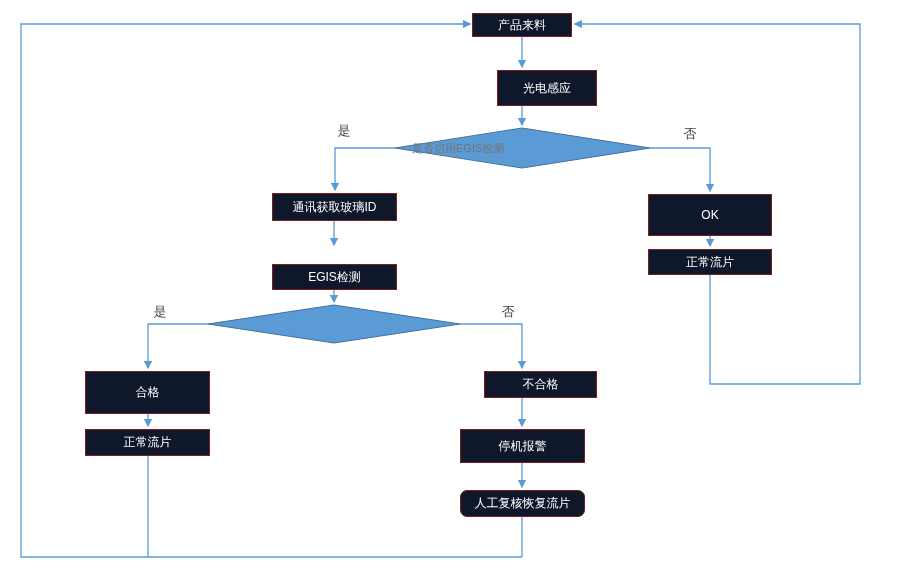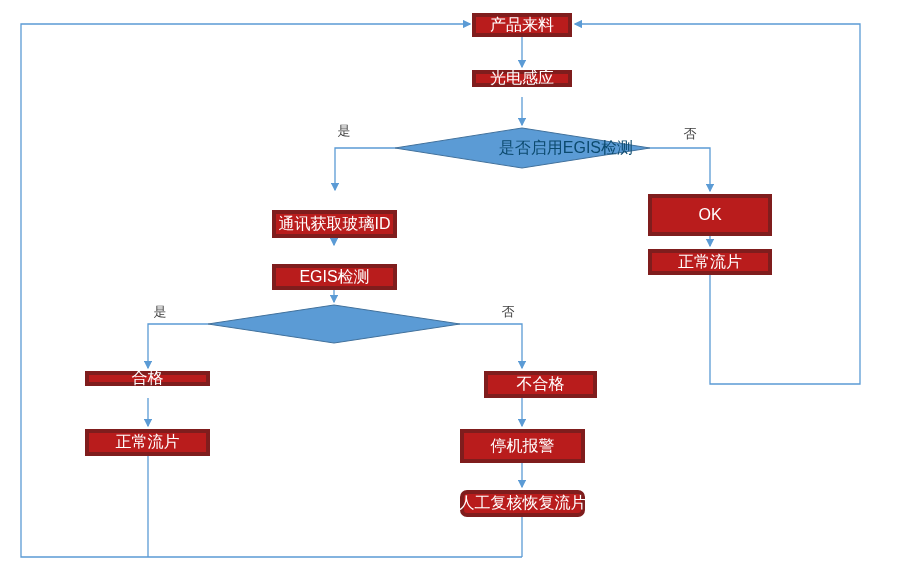--- a/index.html
+++ b/index.html
@@ -7,56 +7,56 @@
     position: relative;
     width: 899px;
     height: 578px;
     background: #ffffff;
     font-family: "Liberation Sans", "DejaVu Sans", sans-serif;
     overflow: hidden;
   }
   svg.layer { position: absolute; left: 0; top: 0; }
   .node {
     position: absolute;
-    background: #b91c1c;
-    border: 4px solid #7f1d1d;
+    background: #0f172a;
+    border: 1px solid #7f1d1d;
     color: #ffffff;
     display: flex;
     align-items: center;
     justify-content: center;
-    font-size: 16px;
+    font-size: 12px;
     box-sizing: border-box;
     white-space: nowrap;
   }
   .dlabel {
     position: absolute;
-    color: #0c4a6e;
-    font-size: 16px;
-    text-align: right;
+    color: #737373;
+    font-size: 11px;
+    text-align: left;
     height: 16px;
     line-height: 16px;
     white-space: nowrap;
     pointer-events: none;
   }
   .blabel {
     position: absolute;
     color: #404040;
     font-size: 13px;
     width: 26px;
     height: 16px;
     line-height: 16px;
     text-align: center;
     white-space: nowrap;
   }
   
   .n-product        { left: 472px; top: 13px;  width: 100px; height: 24px; }
-  .n-photo          { left: 472px; top: 70px;  width: 100px; height: 17px; }
-  .n-glassid        { left: 272px; top: 193px; width: 125px; height: 28px; margin-top: 17px; }
+  .n-photo          { left: 497px; top: 70px;  width: 100px; height: 36px; }
+  .n-glassid        { left: 272px; top: 193px; width: 125px; height: 28px; }
   .n-egischeck      { left: 272px; top: 264px; width: 125px; height: 26px; }
-  .n-qualified      { left: 85px;  top: 371px; width: 125px; height: 15px; }
+  .n-qualified      { left: 85px;  top: 371px; width: 125px; height: 43px; }
   .n-normal-left    { left: 85px;  top: 429px; width: 125px; height: 27px; }
   .n-unqualified    { left: 484px; top: 371px; width: 113px; height: 27px; }
   .n-stopalarm      { left: 460px; top: 429px; width: 125px; height: 34px; }
   .n-manualreview   { left: 460px; top: 490px; width: 125px; height: 27px; border-radius: 7px; }
   .n-ok             { left: 648px; top: 194px; width: 124px; height: 42px; text-align: right; }
   .n-normal-right   { left: 648px; top: 249px; width: 124px; height: 26px; }
   
   .lbl-d1 { left: 412px; top: 140px; width: 221px; }
   .lbl-d2 { left: 224px; top: 316px; width: 220px; }
   

